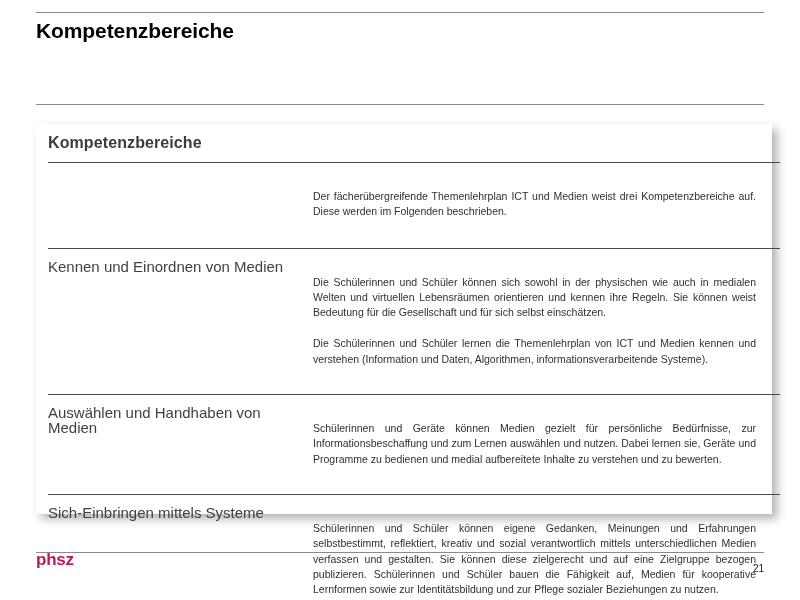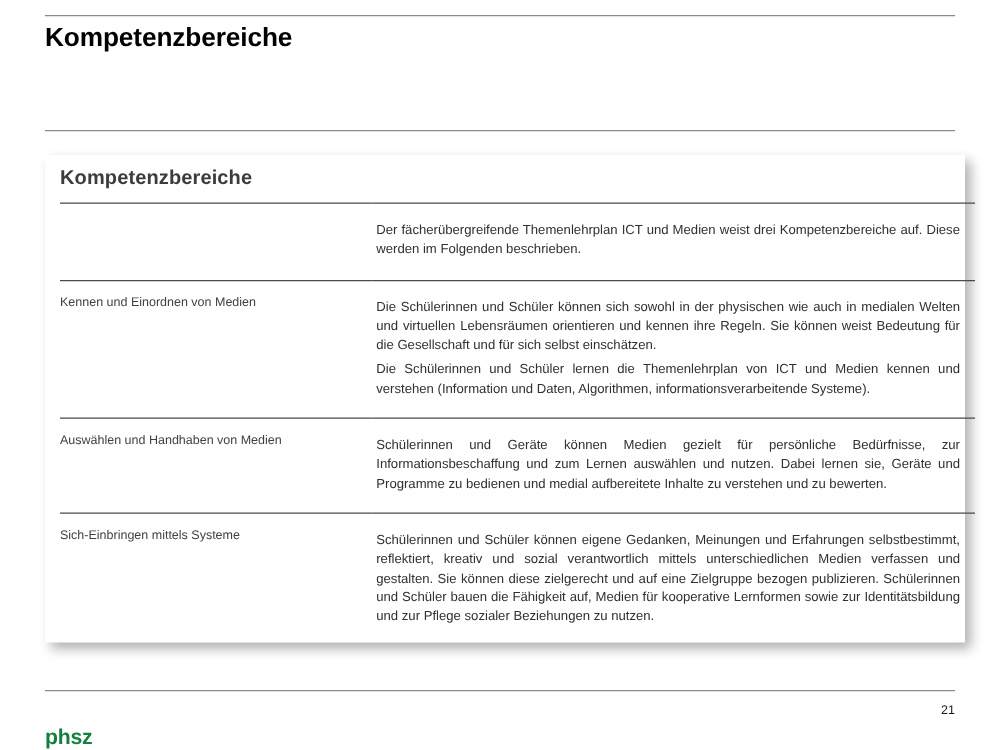--- a/index.html
+++ b/index.html
@@ -94,35 +94,35 @@
     vertical-align: top;
     padding: 10px 0 11px 0;
     border-top: 1px solid #4a4a4a;
   }
   .ct tr:first-child td {
     border-top: 1px solid #4a4a4a;
   }
   .ct .col-label {
     width: 237px;
     padding-right: 12px;
-    font-size: 10px;
+    font-size: 15px;
     line-height: 15px;
     color: #3f3f46;
   }
   .ct .col-text {
     width: 475px;
     font-size: 10.5px;
     line-height: 15.3px;
     color: #2f2f35;
     text-align: justify;
     text-justify: inter-word;
     padding-right: 8px;
   }
   .ct .col-text p {
-    margin: 4px;
+    margin: 16px;
   }
   .ct .col-text p + p {
     margin-top: 0px;
   }
   .ct .row-intro .col-text {
     padding-top: 10px;
     padding-bottom: 12px;
   }
   
   .ct .col-text p:last-child {
@@ -134,24 +134,24 @@
     position: absolute;
     left: 36px;
     top: 552px;
     width: 728px;
     height: 1px;
     background: #8a8a8a;
   }
   .footer-brand {
     position: absolute;
     left: 36px;
-    top: 580px;
+    top: 550px;
     font-size: 17px;
     font-weight: bold;
-    color: #15803d;
+    color: #be185d;
     letter-spacing: -0.2px;
   }
   .footer-pagenum {
     position: absolute;
     left: 700px;
     top: 563px;
     width: 64px;
     text-align: right;
     font-size: 10px;
     color: #1a1a1a;

